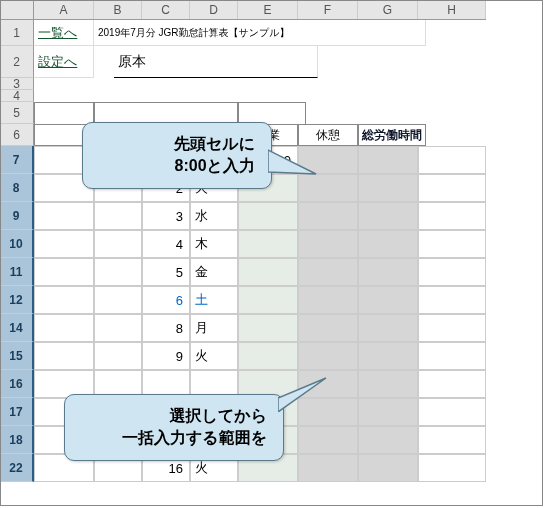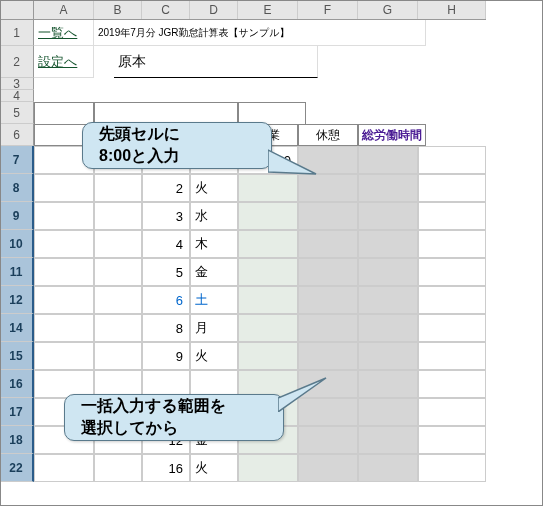--- a/index.html
+++ b/index.html
@@ -17,22 +17,22 @@
 .underline-cell { border-bottom: 1.5px solid #000; margin-left: 20px; }
 .hdr-row .cell { border: 1px solid #888; background: #fff; justify-content: center; font-size: 12px; }
 .tc-merged { border: 1px solid #888; text-align: center; justify-content: center; background: #fff; }
 .data-row .cell { border: 1px solid #ccc; }
 .day-cell { justify-content: flex-end; padding-right: 6px; }
 .wd-cell { padding-left: 4px; }
 .sat { color: #0066cc; }
 .sel-col { background: #e6ede6; border-left: 1px solid #107c41; border-right: 1px solid #107c41; }
 .active-cell { background: #fff; border: 2px solid #107c41; text-align: right; justify-content: flex-end; padding-right: 6px; }
 .gray-col { background: #d6d6d6; }
-.totcol { color: #4c1d95; font-weight: bold; justify-content: center; border: 1px solid #888; font-size: 11px; font-family: Liberation Mono, monospace; }
-.callout { position: absolute; background: #cfe6f2; border: 1.5px solid #5a7a8c; border-radius: 10px; padding: 0 16px; font-size: 16px; font-weight: bold; text-align: left; line-height: 1.4; box-shadow: 1px 1px 3px rgba(0,0,0,0.2); }
+.totcol { color: #0f172a; font-weight: bold; justify-content: center; border: 1px solid #888; font-size: 11px; font-family: Liberation Mono, monospace; }
+.callout { position: absolute; background: #cfe6f2; border: 1.5px solid #5a7a8c; border-radius: 10px; padding: 10px 16px; font-size: 16px; font-weight: bold; text-align: right; line-height: 1.4; box-shadow: 1px 1px 3px rgba(0,0,0,0.2); }
 .outer-border { position: absolute; top: 0; left: 0; width: 543px; height: 506px; border: 1px solid #888; pointer-events: none; }
 </style>
 </head>
 <body>
 
 <div class="sheet">
   <div class="col-headers">
     <div class="corner"></div>
     <div class="ch wA">A</div>
     <div class="ch wB">B</div>
@@ -224,20 +224,20 @@
 
 <div class="callout" style="top:122px;left:82px;width:190px">
   <div>先頭セルに</div>
   <div>8:00と入力</div>
 </div>
 <svg style="position:absolute;top:140px;left:268px" width="50" height="40">
   <polygon points="0,10 0,32 48,34" fill="#cfe6f2" stroke="#5a7a8c" stroke-width="1.5"></polygon>
 </svg>
 
 <div class="callout" style="top:394px;left:64px;width:220px">
+  <div>選択してから</div>
   <div>一括入力する範囲を</div>
-  <div>選択してから</div>
 </div>
 <svg style="position:absolute;top:376px;left:278px" width="50" height="36">
   <polygon points="0,22 0,36 48,2" fill="#cfe6f2" stroke="#5a7a8c" stroke-width="1.5"></polygon>
 </svg>
 
 <div class="outer-border"></div>
 
 </body></html>

